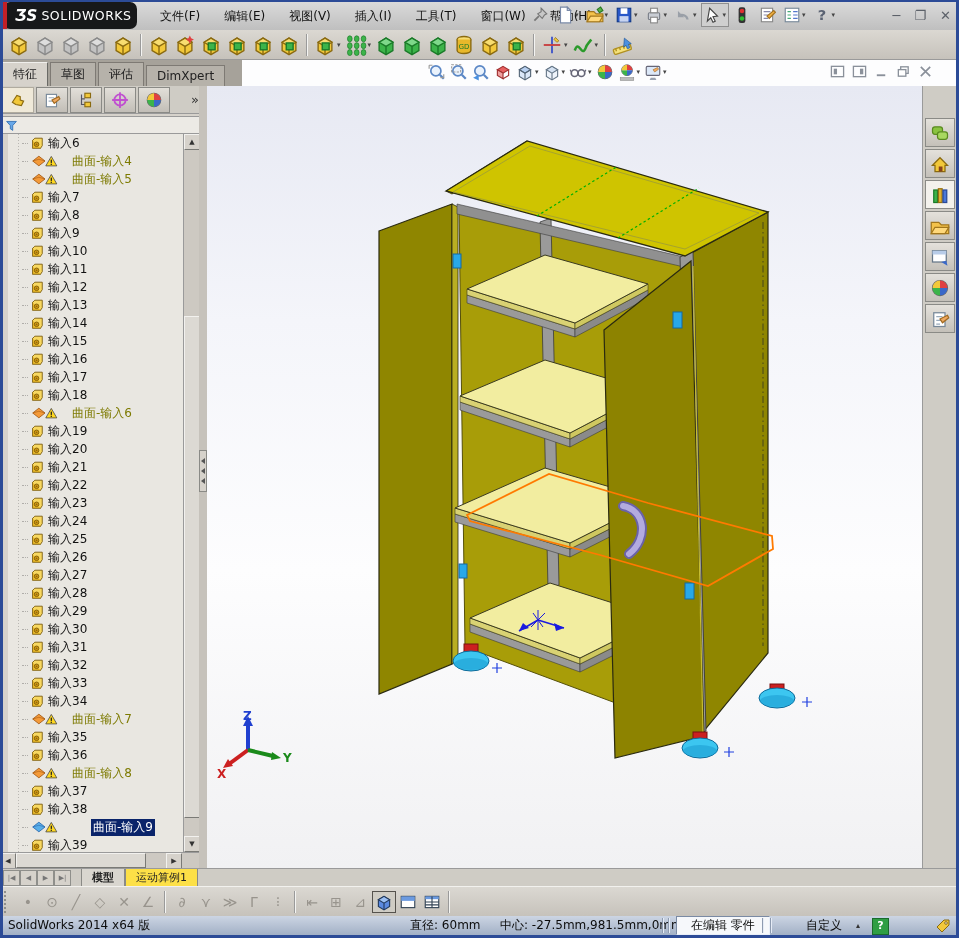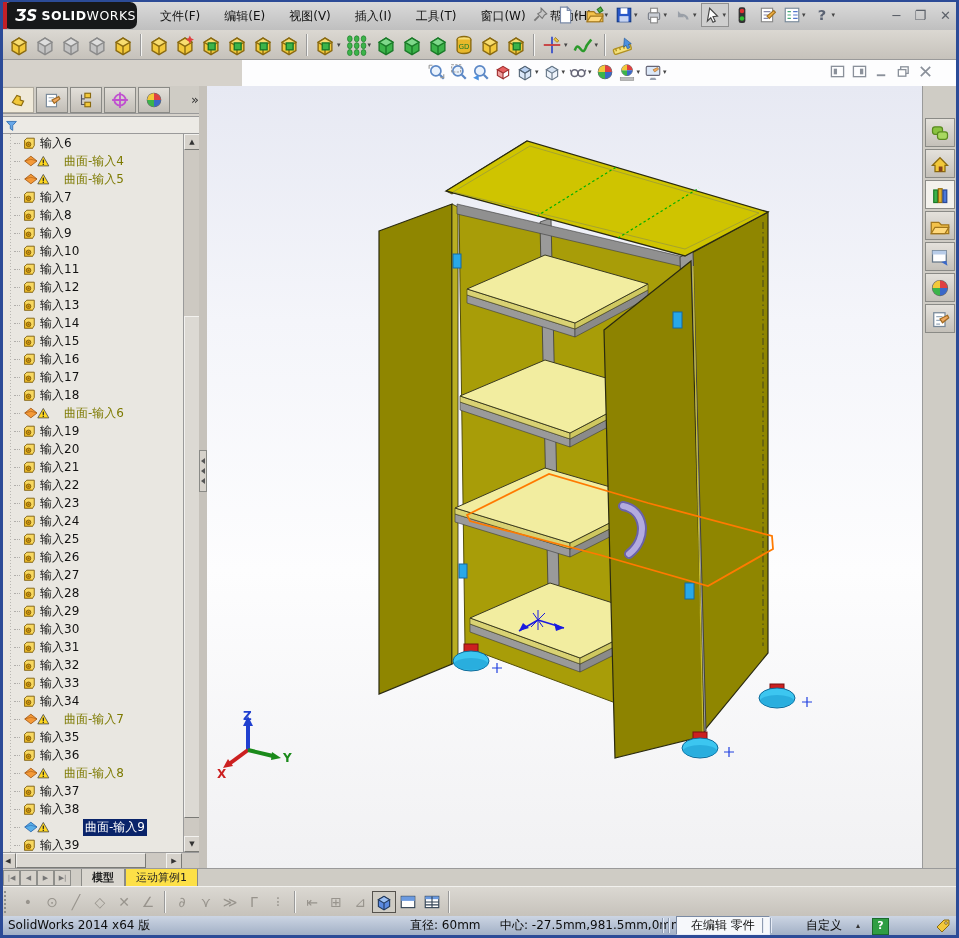--- a/index.html
+++ b/index.html
@@ -4,21 +4,21 @@
 <style>
   html,body{margin:0;padding:0;background:#7a8699;font-family:"DejaVu Sans","Liberation Sans",sans-serif;}
   .win{position:relative;width:959px;height:938px;background:#d6d2cb;overflow:hidden;}
   .edge{position:absolute;background:#2c4b97;z-index:60;}
   
   .titlebar{position:absolute;left:0;top:0;width:959px;height:30px;background:linear-gradient(#dcdcdc,#bfbfbf);border-bottom:1px solid #8f8f8f;}
   .logo{position:absolute;left:3px;top:2px;width:134px;height:27px;background:#17181a;display:flex;align-items:center;color:#fff;border-radius:7px;}
   .logo-accent{position:absolute;left:0;top:0;width:4px;height:100%;background:#c22027;}
   .logo-3s{font-style:italic;font-weight:bold;font-size:15px;margin-left:12px;margin-right:4px;}
   .logo-txt{font-size:12.5px;letter-spacing:.5px;}
-  .logo-txt b{font-weight:bold;}
+  .logo-txt b{font-weight:normal;}
   .menubar{position:absolute;left:148px;top:0;height:32px;display:flex;align-items:center;}
   .menu-item{font-size:12px;color:#111;padding:0 12px;height:22px;line-height:22px;cursor:default;}
   .qtb{position:absolute;left:528px;top:1px;height:28px;display:flex;align-items:center;gap:1px;}
   .qtb-btn{display:flex;align-items:center;padding:2px 2px;border:1px solid transparent;}
   .qtb-btn.boxed{border:1px solid #8f8f8f;background:#cfcfcf;}
   .dd{font-size:7px;color:#444;margin-left:1px;}
   .winctl{position:absolute;right:8px;top:0;height:30px;display:flex;align-items:center;gap:14px;}
   .winctl span{color:#5c6169;font-size:13px;font-weight:bold;}
   
   .ftb{position:absolute;left:0;top:30px;width:959px;height:30px;background:linear-gradient(#dbd8d2,#c6c2bb);border-bottom:1px solid #9a9a9a;display:flex;align-items:center;padding-left:6px;box-sizing:border-box;}
@@ -32,21 +32,21 @@
   .headsup{position:absolute;left:185px;top:2px;display:flex;align-items:center;gap:2px;}
   .hu-btn{display:flex;align-items:center;padding:1px;}
   .docctl{position:absolute;left:588px;top:4px;display:flex;align-items:center;gap:7px;}
   
   .panel{position:absolute;left:0;top:86px;width:207px;height:782px;background:#d6d2cb;border-right:1px solid #8f8f8f;box-sizing:border-box;}
   .ptabs{position:absolute;left:0;top:0;width:207px;height:28px;background:#cfccc5;border-bottom:1px solid #9a9a9a;display:flex;align-items:center;padding-left:2px;box-sizing:border-box;}
   .ptab{width:30px;height:24px;margin-right:2px;background:linear-gradient(#e2dfd9,#c2beb7);border:1px solid #8a8a86;display:flex;align-items:center;justify-content:center;}
   .ptab.active{background:#efe9d9;border-color:#b0ab9f;}
   .pmore{margin-left:auto;margin-right:8px;font-size:13px;color:#333;}
   .filter{position:absolute;left:2px;top:30px;width:196px;height:16px;background:#eceae5;border:1px solid #9a9a9a;display:flex;align-items:center;}
-  .tree{position:absolute;left:0;top:48px;width:183px;height:718px;background:#e9e7e1;overflow:hidden;
+  .tree{position:absolute;left:8px;top:48px;width:183px;height:718px;background:#e9e7e1;overflow:hidden;
         background-image:repeating-linear-gradient(to bottom,#b9b7b2 0 1px,transparent 1px 3px);
         background-size:1px 100%;background-position:10px 0;background-repeat:no-repeat;}
   .trow{height:18px;display:flex;align-items:center;padding-left:14px;white-space:nowrap;}
   .trow .stub{width:6px;border-top:1px dotted #b0aeaa;margin-right:2px;}
   .trow .lbl{font-size:12px;color:#111;margin-left:4px;}
   .trow.warn .lbl{color:#7d7a00;padding-left:8px;}
   .trow.sel .lbl{background:#0a246a;color:#fff;padding:0 2px;margin-left:31px;}
   .vscroll{position:absolute;left:183px;top:48px;width:17px;height:718px;background:#cdc9c2;border-left:1px solid #9a9a9a;box-sizing:border-box;}
   .sbtn{position:absolute;left:0;width:16px;height:16px;background:#d6d2cb;border:1px solid;border-color:#f2f1ee #7a7a76 #7a7a76 #f2f1ee;font-size:7px;color:#333;display:flex;align-items:center;justify-content:center;box-sizing:border-box;}
   .vthumb{position:absolute;left:0;width:16px;background:#dcd9d3;border:1px solid;border-color:#f2f1ee #7a7a76 #7a7a76 #f2f1ee;box-sizing:border-box;}
@@ -361,20 +361,26 @@
         <svg width="22" height="22" viewBox="0 0 16 16">
           <g transform="rotate(-18 8 11)">
             <rect x="1" y="9" width="13" height="4" rx="1" fill="#f6e27a" stroke="#b09020"></rect>
             <path d="M3 9v2M6 9v2M9 9v2M12 9v2" stroke="#b09020"></path>
           </g>
           <path d="M9 3l5 4-2 .5 1 2.5-1.8.8-1-2.5-1.7 1.2z" fill="#4a90e0" stroke="#22589a" stroke-width=".5"></path>
         </svg>
       </div>
     </div>
 
+  <div class="tabrow" id="cmtabs">
+      <div class="cmtab active">特征</div>
+      <div class="cmtab">草图</div>
+      <div class="cmtab">评估</div>
+      <div class="cmtab">DimXpert</div>
+    </div>
   <div class="vptop">
     <div class="headsup" id="headsup">
         <div class="hu-btn">
           <svg width="18" height="18" viewBox="0 0 16 16">
             <circle cx="7" cy="7" r="4.5" fill="#eaf2fc" stroke="#5b87c5" stroke-width="1.5"></circle>
             <line x1="10.5" y1="10.5" x2="14" y2="14" stroke="#5b87c5" stroke-width="2"></line>
             <path d="M1 2h3M1 2v3M14 13h-3M14 13v-3" stroke="#999" fill="none"></path>
           </svg>
         </div>
         <div class="hu-btn">

